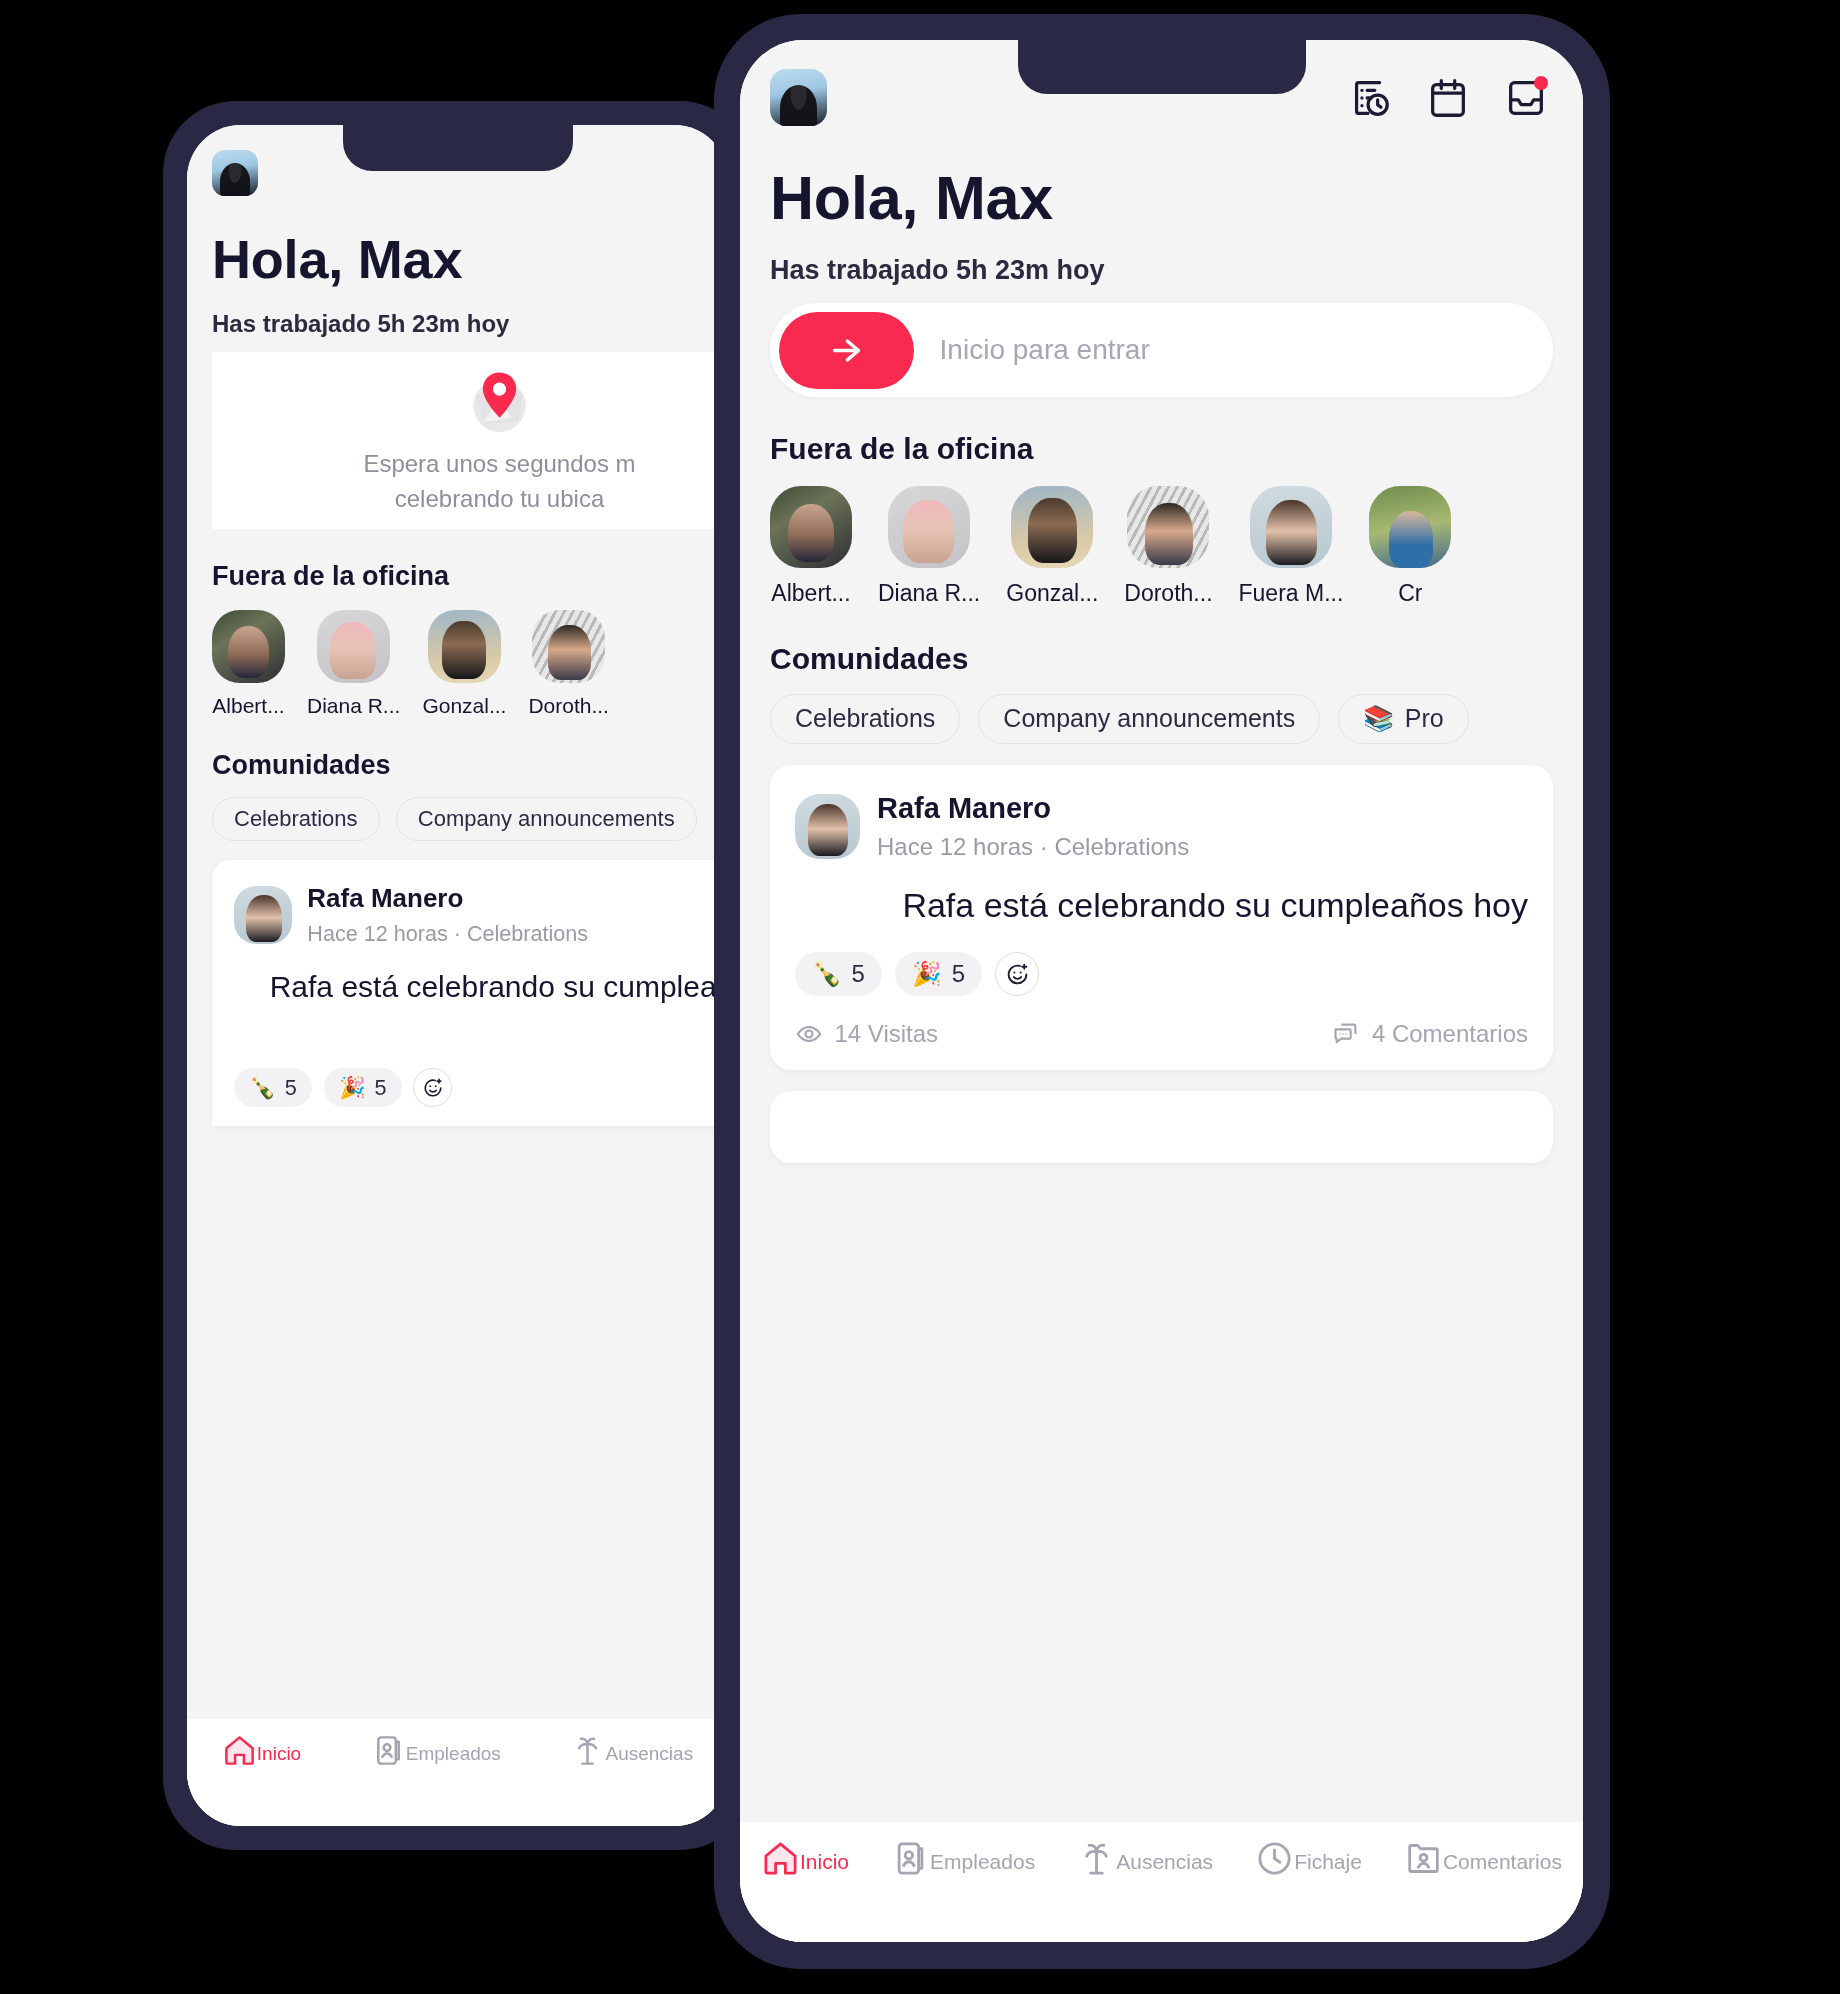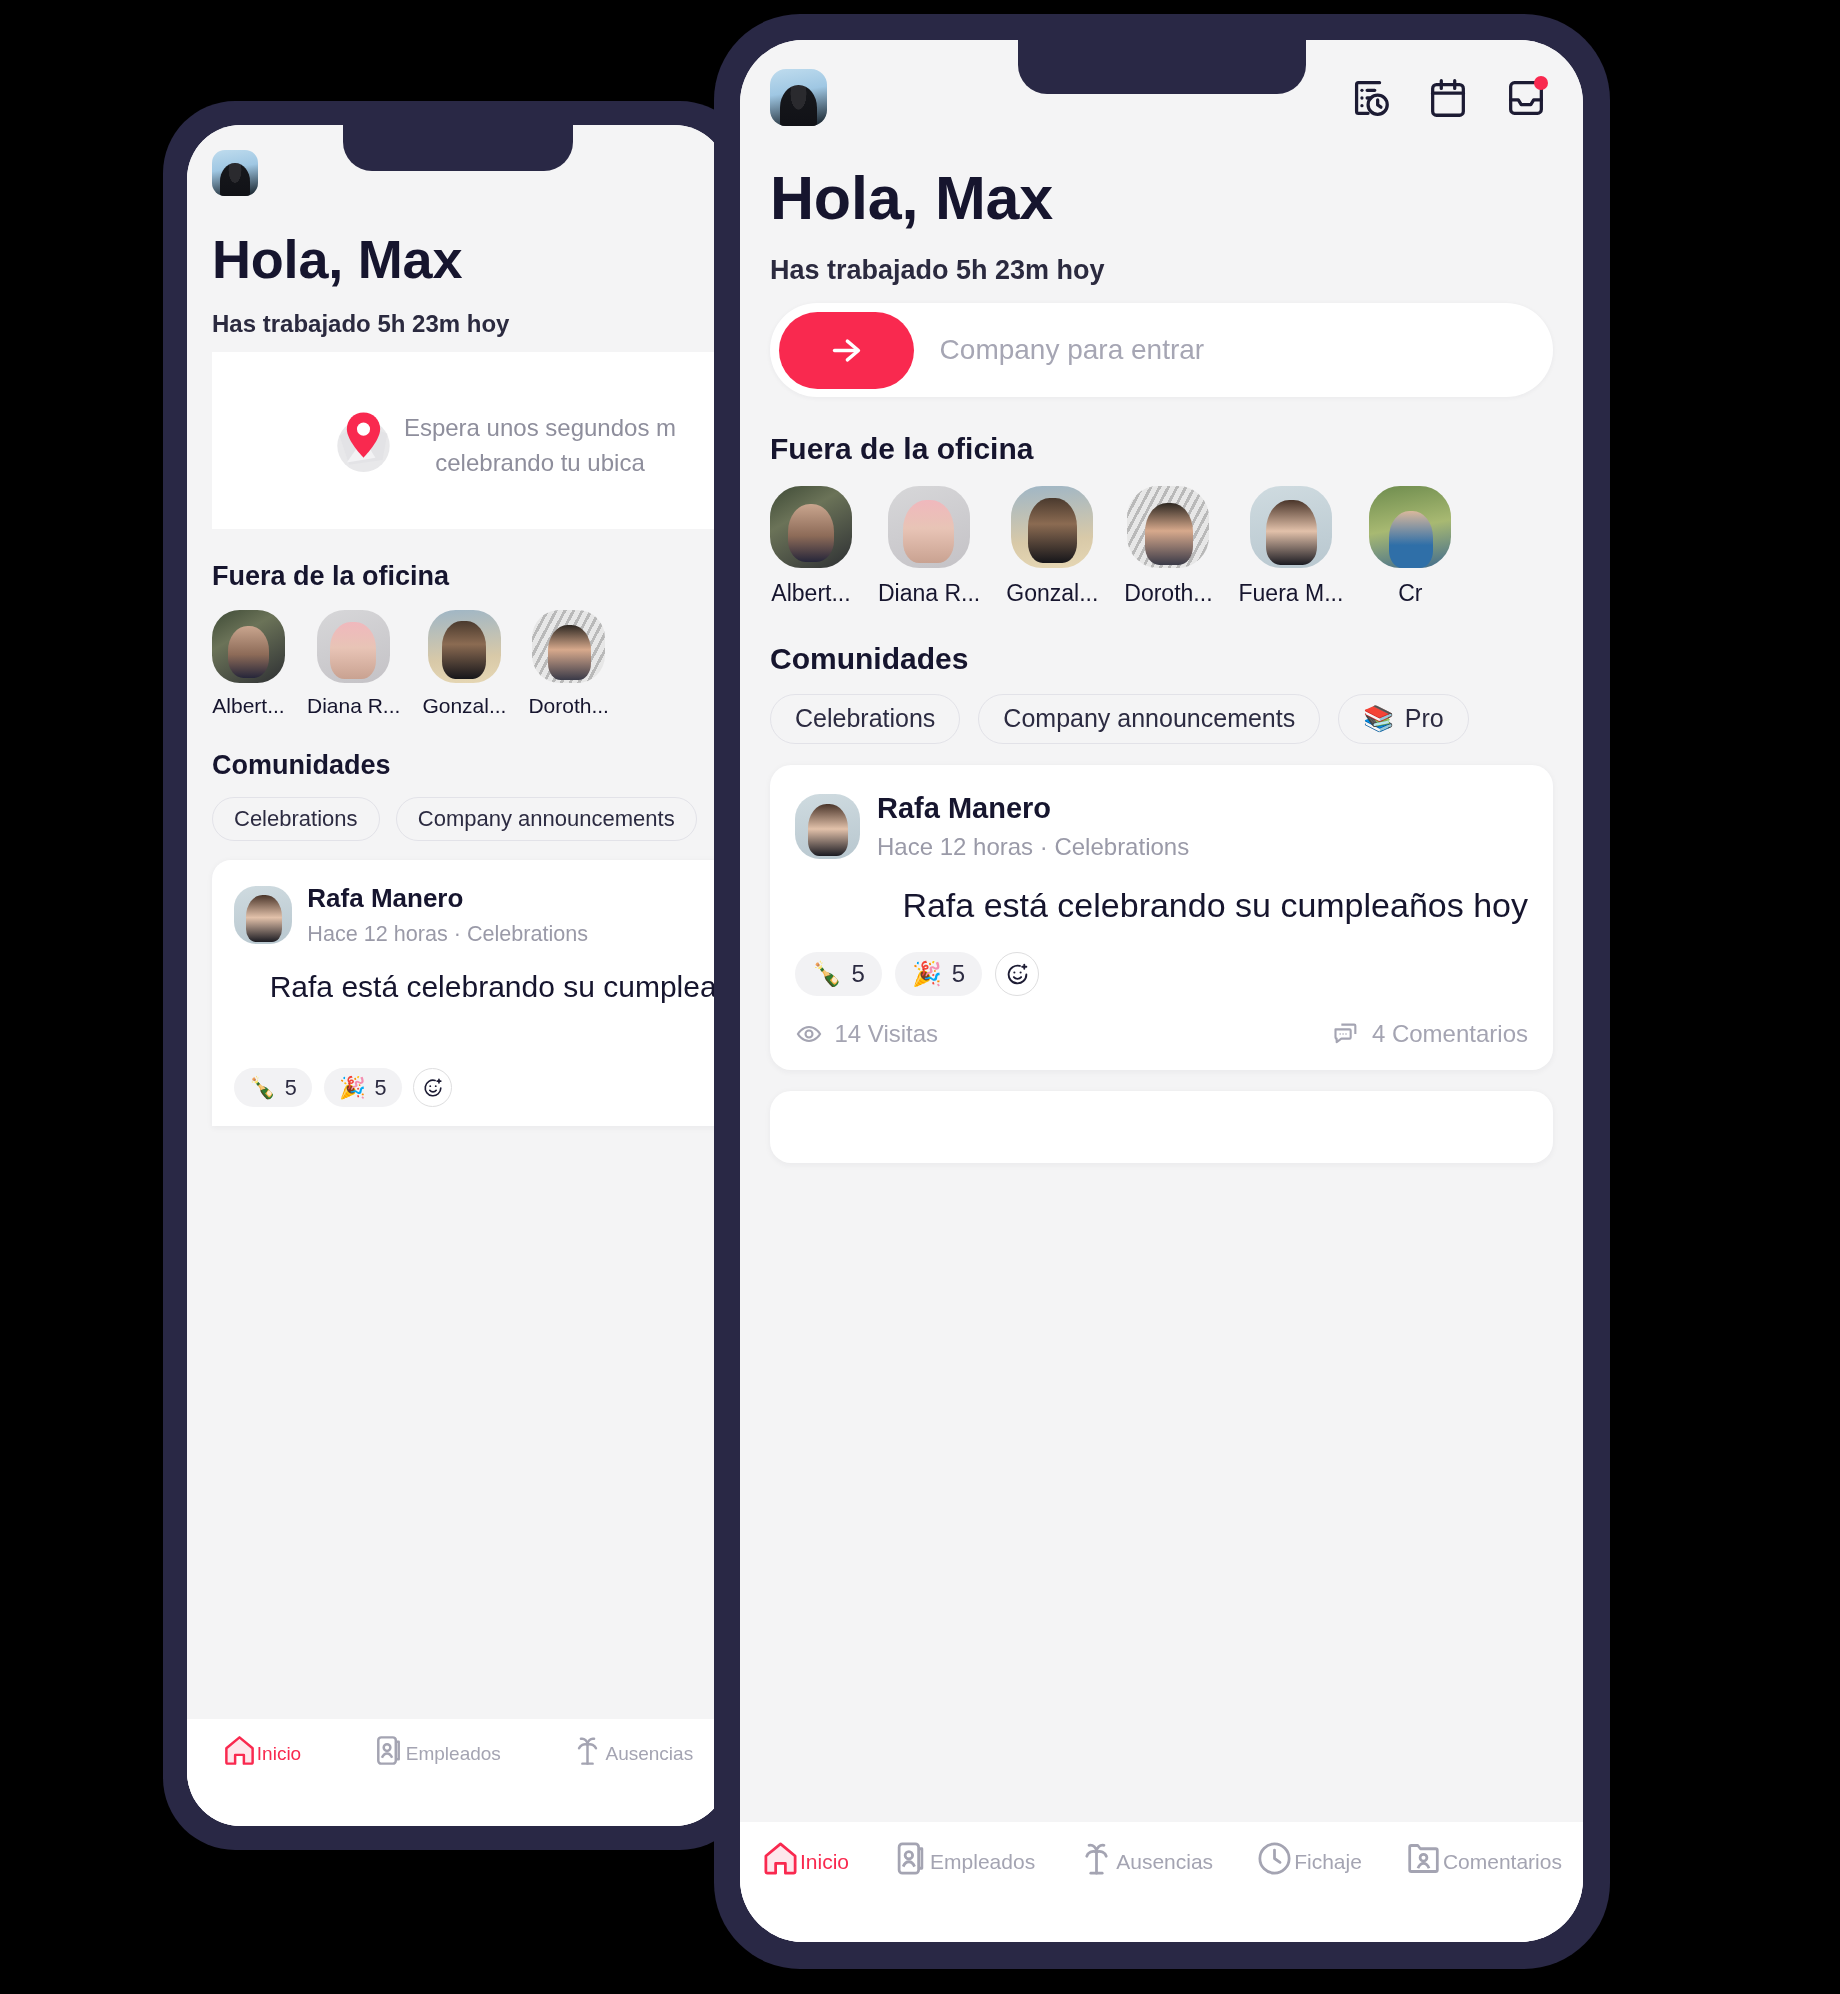--- a/index.html
+++ b/index.html
@@ -97,21 +97,21 @@
   .add-react { border:1px solid #dededf; border-radius:479px; display:flex; align-items:center; justify-content:center; background:#fff; }
   .post-stats { display:flex; align-items:center; justify-content:space-between; color:#a4a4b2; }
   .stat { display:flex; align-items:center; }
 
   .tabbar { position:absolute; left:0; right:0; bottom:0; background:#fff; display:flex; align-items:flex-start; justify-content:space-around; }
   .tab { display:flex; flex-direction:row; align-items:center; }
   .tab .tlabel { color:#a4a4b2; }
   .tab.active .tlabel { color:#f9294f; }
 
   
-  .mapcard { background:#fff; display:flex; flex-direction:row; align-items:center; justify-content:center; }
+  .mapcard { background:#fff; display:flex; flex-direction:column; align-items:center; justify-content:center; }
   .maptext { color:#8e8e9c; text-align:center; }
 
   
   .front .topbar { padding: 29px 30px 0 30px; }
   .front .avatar-sq { width:57px; height:57px; }
   .front .topicons { gap: 32px; margin-right: 3.8px; }
   .front .greeting { font-size: 61px; margin: 37px 0 0 30px; }
   .front .subline { font-size: 27px; margin: 22px 0 0 30px; }
   .front .slider { height: 94px; margin: 17px 30px 0 30px; padding: 8.6px; }
   .front .slider-knob { width: 135px; height: 77px; }
@@ -353,21 +353,21 @@
         <div class="greeting">Hola, Max</div>
         <div class="subline">Has trabajado 5h 23m hoy</div>
 
         <div class="slider">
           <div class="slider-knob">
             <svg width="41" height="41" viewBox="0 0 24 24" fill="none" stroke="#ffffff" stroke-width="2" stroke-linecap="round" stroke-linejoin="round">
               <path d="M5 12h13"></path>
                 <path d="M12.5 6.5 19 12l-6.5 5.5"></path>
             </svg>
           </div>
-          <div class="slider-label">Company para entrar</div>
+          <div class="slider-label">Inicio para entrar</div>
         </div>
 
         <div class="section-title">Fuera de la oficina</div>
         <div class="people">
           <div class="person">
             <div class="face">
                 <div class="ph p0"></div>
               </div>
             <div class="pname">Albert...</div>
           </div>

